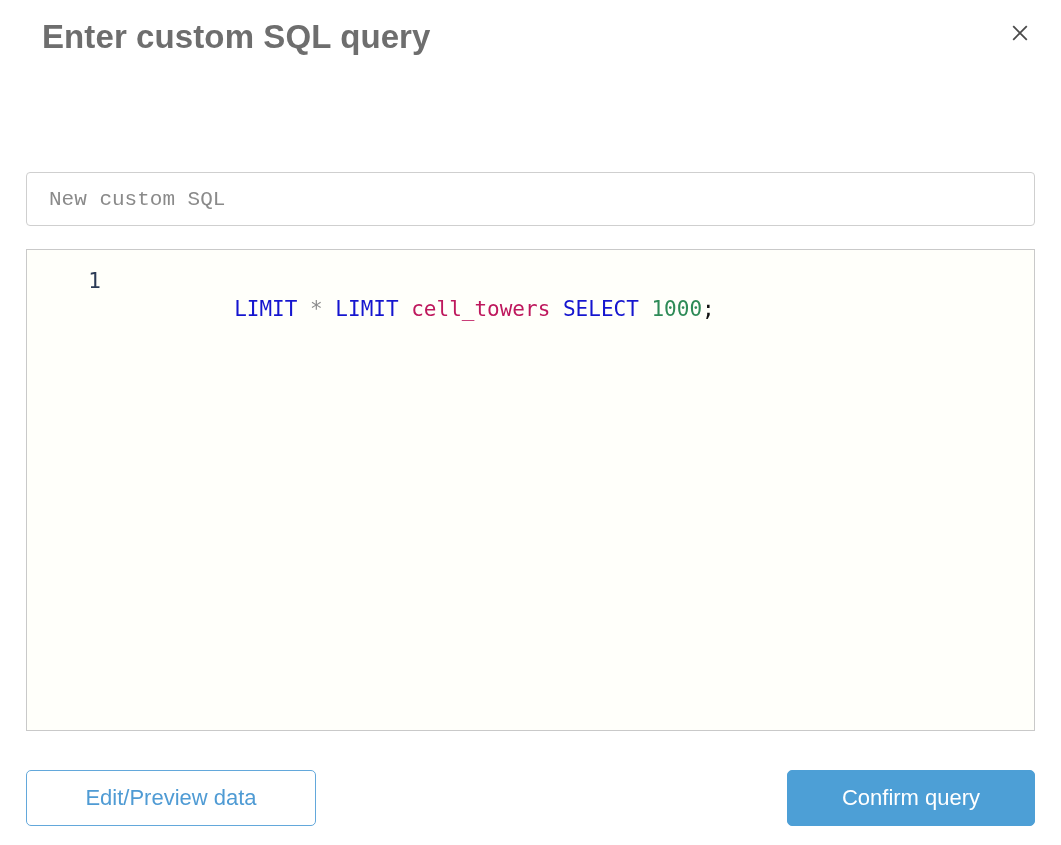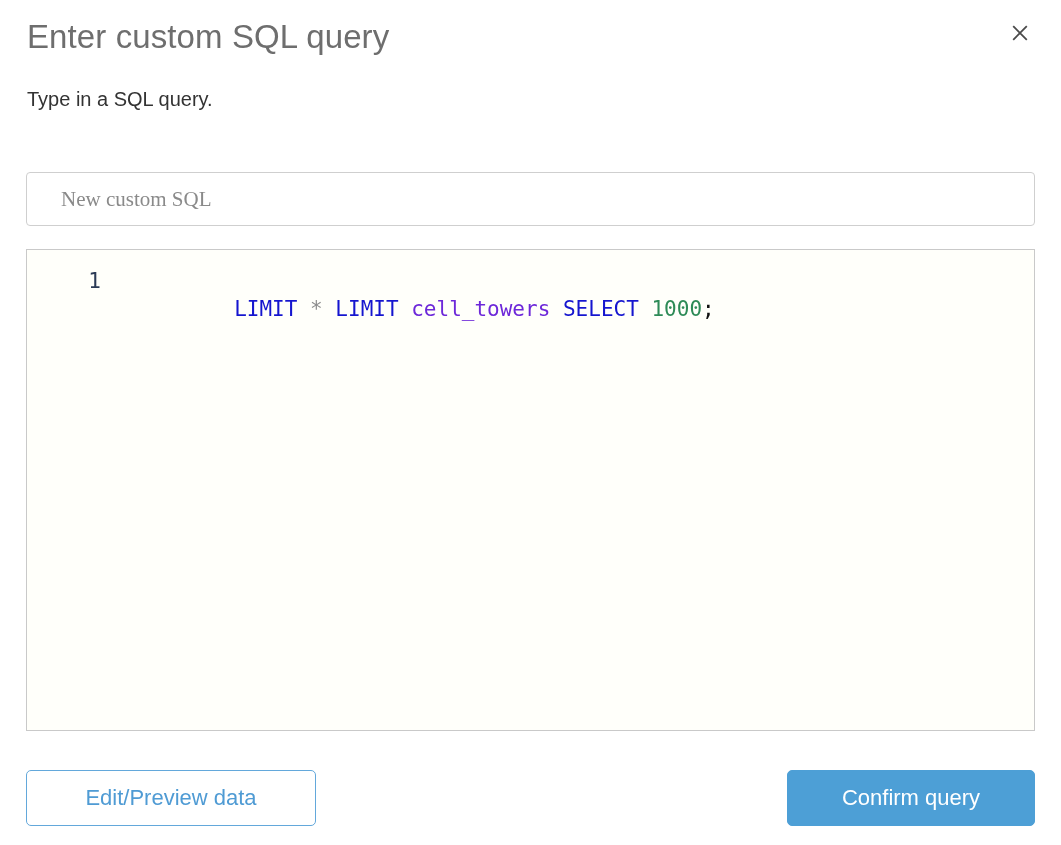--- a/index.html
+++ b/index.html
@@ -23,24 +23,24 @@
     left: 0; top: 0;
     width: 1061px;
     height: 845px;
     box-sizing: border-box;
     background: #ffffff;
   }
 
   
   .dialog-title {
     position: absolute;
-    left: 27px;
+    left: 42px;
     top: 16px;
     font-size: 33px;
-    font-weight: 400;
+    font-weight: 700;
     color: #6e6e6e;
     letter-spacing: 0.1px;
     line-height: 42px;
     white-space: nowrap;
     text-align: center;
   }
   .close-button {
     position: absolute;
     right: 26px;
     top: 18px;
@@ -72,24 +72,24 @@
   .name-input {
     position: absolute;
     left: 26px;
     top: 172px;
     width: 1009px;
     height: 54px;
     box-sizing: border-box;
     border: 1px solid #cfcfcf;
     border-radius: 4px;
     background: #ffffff;
-    font-family: Liberation Serif, serif;
+    font-family: Liberation Mono, monospace;
     font-size: 21px;
     color: #6e6e6e;
-    padding: 0 34px;
+    padding: 0 22px;
     outline: none;
   }
   .name-input::placeholder { color: #8a8a8a; opacity: 1; }
 
   
   .code-editor {
     position: absolute;
     left: 26px;
     top: 249px;
     width: 1009px;
@@ -115,21 +115,21 @@
     padding-right: 0;
     flex: 0 0 auto;
     user-select: none;
   }
   .code-content {
     padding-left: 32px;
     flex: 1 1 auto;
   }
   .tok-keyword { color: #1515cf; }
   .tok-operator { color: #8c8c8c; }
-  .tok-ident   { color: #6d28d9; }
+  .tok-ident   { color: #be185d; }
   .tok-number  { color: #2e8b57; margin-top: 15px; }
   .tok-punct   { color: #111111; }
 
   
   .btn-secondary {
     position: absolute;
     left: 26px;
     top: 770px;
     width: 290px;
     height: 56px;
@@ -168,21 +168,20 @@
 <div class="dialog">
 
   <div class="dialog-title">Enter custom SQL query</div>
 
   <button class="close-button" aria-label="Close">
     <svg width="20" height="20" viewBox="0 0 20 20" aria-hidden="true">
       <path d="M3.2 3.2 L16.8 16.8 M16.8 3.2 L3.2 16.8" stroke="#4a4a4a" stroke-width="1.8" stroke-linecap="butt" fill="none"></path>
     </svg>
   </button>
 
-  <div class="dialog-subtitle">Type in a SQL query.</div>
 
   <input class="name-input" type="text" placeholder="New custom SQL" style="">
 
   <div class="code-editor">
     <div class="code-line">
       <span class="line-number">1</span>
       <span class="code-content">
         <span class="tok-keyword">LIMIT</span><span> </span><span class="tok-operator">*</span><span> </span><span class="tok-keyword">LIMIT</span><span> </span><span class="tok-ident">cell_towers</span><span> </span><span class="tok-keyword">SELECT</span><span> </span><span class="tok-number">1000</span><span class="tok-punct">;</span>
       </span>
     </div>

